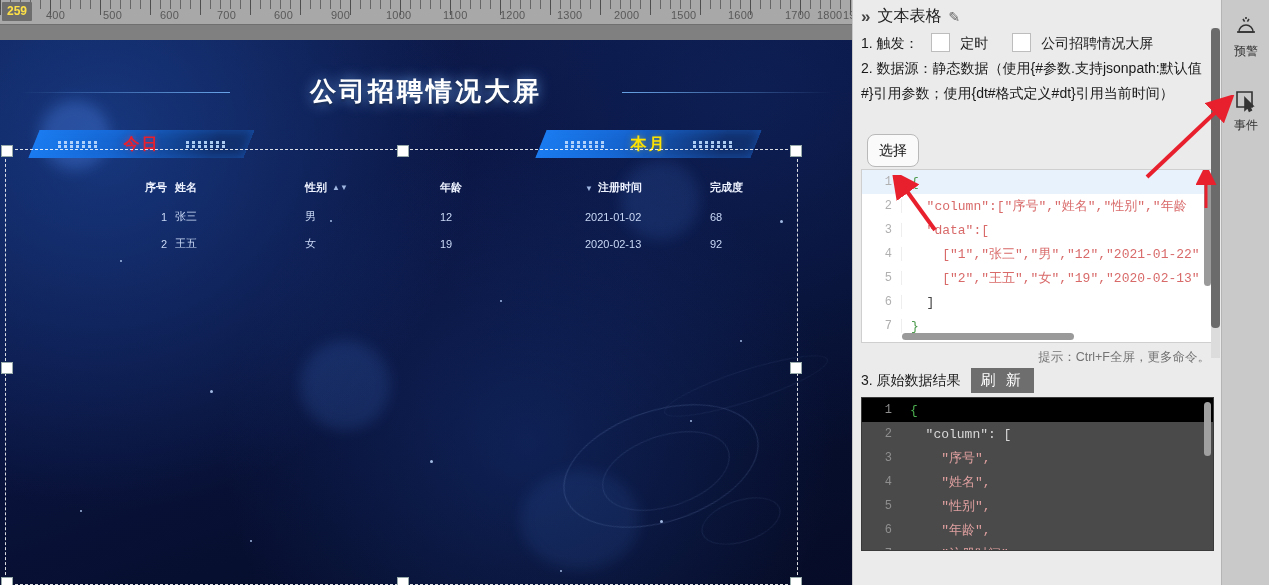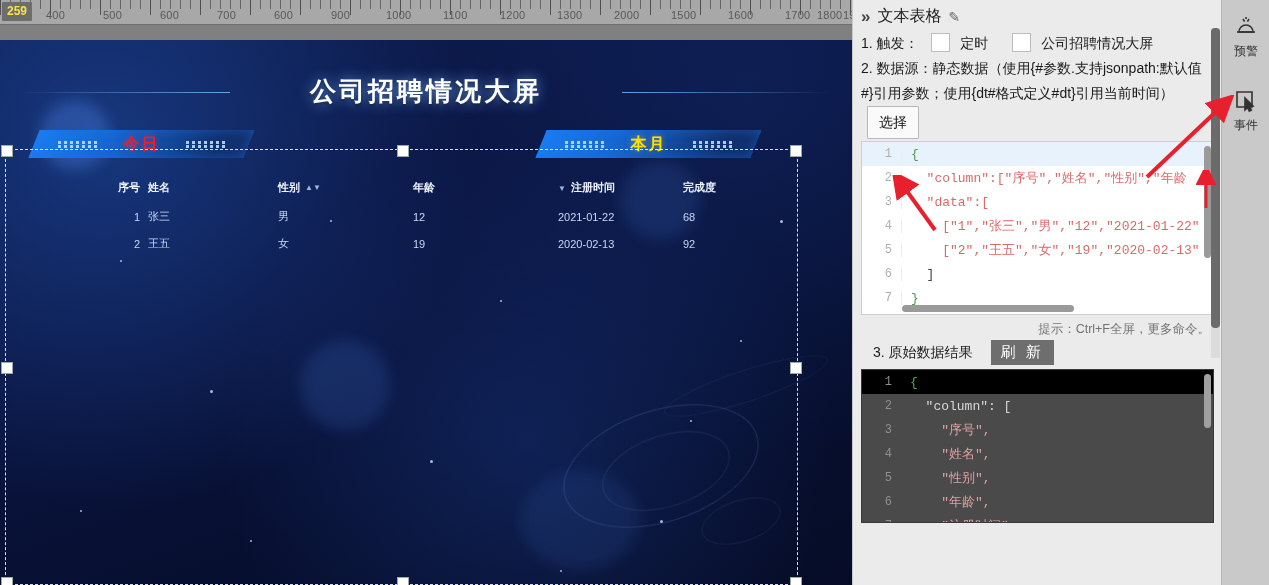--- a/index.html
+++ b/index.html
@@ -64,21 +64,21 @@
   #banner-today{left:34px;width:215px;}
   #banner-today .btxt{color:#e8202e;text-shadow:0 0 6px rgba(255,50,60,.5);}
   #banner-month{left:541px;width:215px;}
   #banner-month .btxt{color:#ffe300;text-shadow:0 0 6px rgba(255,220,0,.5);}
 
   
   .tbl-widget{position:absolute;left:6px;top:110px;width:791px;height:434px;}
   .sel-box{position:absolute;inset:0;outline:1px dashed rgba(255,255,255,.85);outline-offset:0;}
   .handle{position:absolute;width:10px;height:10px;background:#fff;border:1px solid #9aa;}
   .dash-table{position:absolute;left:108px;top:26px;right:10px;color:#dbe6ff;font-size:11px;}
-  .dash-table table{width:100%;border-collapse:collapse;}
+  .dash-table table{width:100%;border-collapse:collapse;margin-left:27px;}
   .dash-table th{text-align:left;font-weight:bold;color:#eef3ff;font-size:11px;padding:4px 0 8px 0;
                  white-space:nowrap;}
   .dash-table td{padding:6px 0;color:#c9d8f5;font-size:11px;white-space:nowrap;}
   .col-idx{width:26px;text-align:right!important;padding-right:8px!important;}
   .col-name{width:130px;}
   .col-sex{width:135px;}
   .col-age{width:145px;}
   .col-time{width:125px;}
   .sort-ico{display:inline-block;margin-left:5px;font-size:8px;line-height:8px;color:#9fb6e0;
             vertical-align:middle;}
@@ -91,21 +91,21 @@
   .chev{color:#444;font-size:17px;font-weight:bold;}
   .panel-title{font-size:16px;color:#222;}
   .pencil{font-size:14px;color:#666;}
 
   .sec{font-size:14px;color:#1a1a1a;line-height:25px;padding:0 8px;}
   .sec .num{margin-right:1px;}
   .cbx{display:inline-block;width:17px;height:17px;background:#fff;border:1px solid #bdbdbd;
        vertical-align:-4px;margin:0 6px 0 8px;}
   .cbx-lbl{margin-right:12px;}
   .btn{display:inline-block;padding:3px 11px;background:#fafafa;border:1px solid #b9b9b9;
-       font-size:14px;color:#111;border-radius:1px;margin-left:6px;vertical-align:2px;}
+       font-size:14px;color:#111;border-radius:8px;margin-left:6px;vertical-align:2px;margin-top:28px;}
   .dl-row{padding:2px 8px 4px 8px;font-size:14px;color:#8a8a8a;}
   .dl-link{color:#2b40d8;}
   .dl-ico{display:inline-block;color:#2b40d8;font-size:13px;margin-right:1px;}
 
   
   .editor{position:relative;margin:2px 8px 0 8px;background:#fff;border:1px solid #cfcfcf;
           height:172px;overflow:hidden;font-family:"Liberation Mono","DejaVu Sans Mono",monospace;}
   .ed-line{display:flex;height:24px;align-items:center;font-size:13px;white-space:pre;}
   .ed-line.cur{background:#e8f2fd;}
   .ln{width:30px;text-align:right;padding-right:9px;color:#b0b0b0;font-size:12px;flex:none;
@@ -113,21 +113,21 @@
   .tok-k{color:#d96a6a;}
   .tok-p{color:#444;}
   .tok-br{color:#4c9a4c;}
   .hscroll{position:absolute;left:40px;right:14px;bottom:2px;height:7px;}
   .hscroll i{display:block;width:58%;height:7px;background:#9a9a9a;border-radius:4px;}
   .vscroll{position:absolute;right:2px;top:4px;width:7px;bottom:12px;}
   .vscroll i{display:block;width:7px;height:72%;background:#9a9a9a;border-radius:4px;}
 
   .tip{text-align:right;font-size:12.5px;color:#737373;padding:6px 12px 2px 0;}
 
-  .sec3{display:flex;align-items:center;gap:16px;padding:0 20px;font-size:14px;color:#1a1a1a;}
+  .sec3{display:flex;align-items:center;gap:8px;padding:0 8px;font-size:14px;color:#1a1a1a;}
   .refresh-btn{background:#6e6e6e;color:#fff;font-size:15px;padding:3px 10px;margin-left:2px;
                letter-spacing:3px;}
 
   .editor-dark{position:relative;margin:4px 8px 0 8px;background:#4a4a4a;border:1px solid #3a3a3a;
                height:152px;overflow:hidden;font-family:"Liberation Mono","DejaVu Sans Mono",monospace;}
   .editor-dark .ed-line{height:24px;font-size:13px;}
   .editor-dark .ln{color:#8f8f8f;border-right:none;}
   .editor-dark .ed-line.cur{background:#000;}
   .dk-k{color:#e0a0a0;}
   .dk-p{color:#d8d8d8;}
@@ -245,21 +245,21 @@
                 <th class="col-time"><span class="filt-ico">▼</span><span>注册时间</span></th>
                 <th>完成度</th>
               </tr>
             </thead>
             <tbody>
               <tr>
                 <td class="col-idx">1</td>
                 <td>张三</td>
                 <td>男</td>
                 <td>12</td>
-                <td>2021-01-22</td>
+                <td>2021-01-02</td>
                 <td>68</td>
               </tr>
               <tr>
                 <td class="col-idx">2</td>
                 <td>王五</td>
                 <td>女</td>
                 <td>19</td>
                 <td>2020-02-13</td>
                 <td>92</td>
               </tr>

